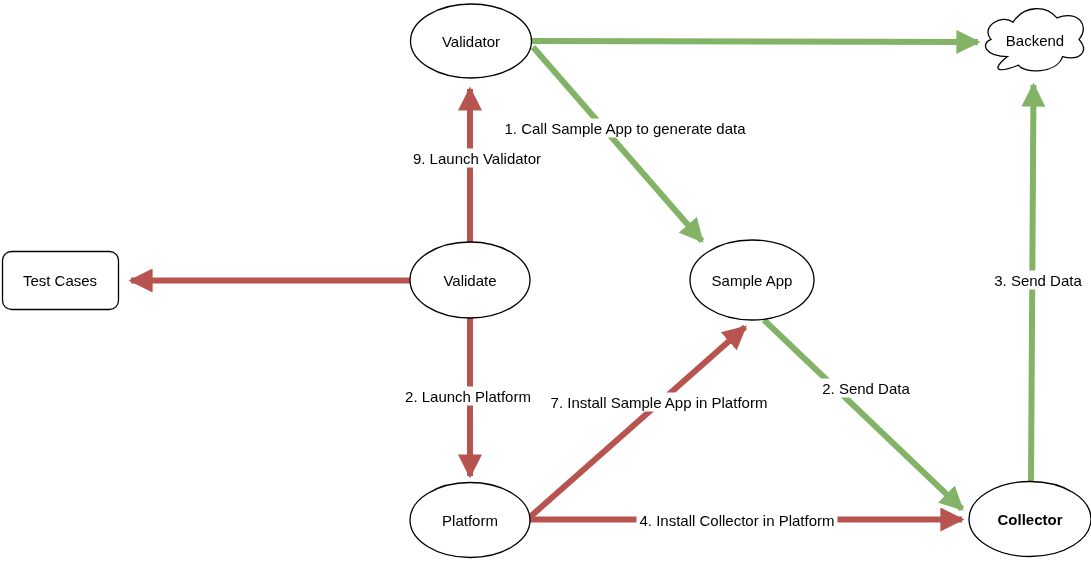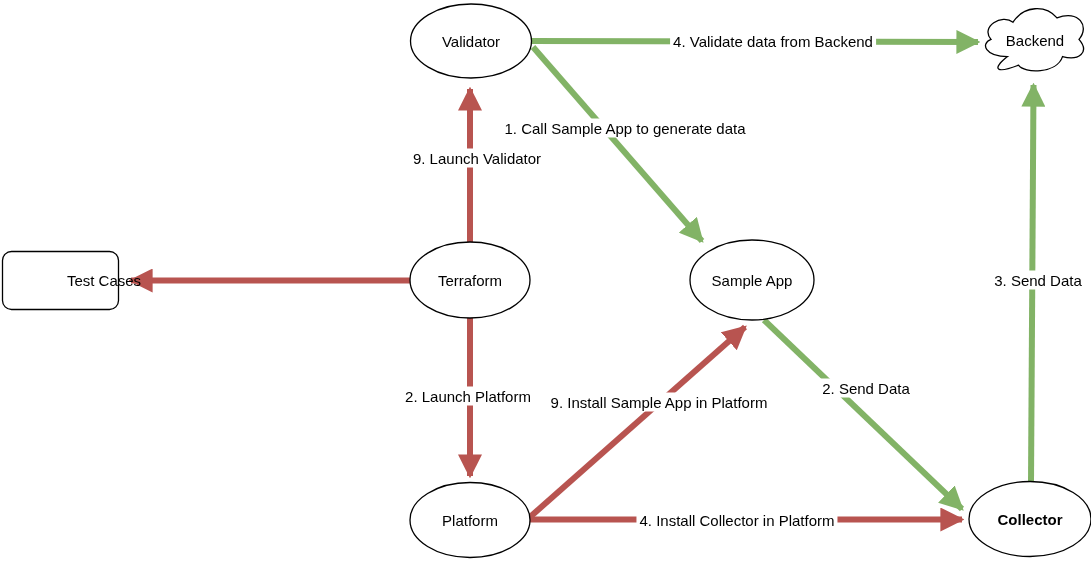--- a/index.html
+++ b/index.html
@@ -83,28 +83,27 @@
     <ellipse cx="752" cy="280" rx="62" ry="40" fill="#ffffff" stroke="#000000" stroke-width="1.3"></ellipse>
 
     <ellipse cx="470" cy="520" rx="60" ry="37.5" fill="#ffffff" stroke="#000000" stroke-width="1.3"></ellipse>
 
     <ellipse cx="1030" cy="519" rx="61" ry="37.5" fill="#ffffff" stroke="#000000" stroke-width="1.3"></ellipse>
   </svg>
 
   <div class="node-label" style="left:471px; top:41px;">Validator</div>
   <div class="node-label" style="left:1035px; top:40px;">Backend</div>
   <div class="node-label" style="left:60px;  top="></div>
-  <div class="node-label" style="left:60px;  top:280px;margin-left:44px;">Test Cases</div>
-  <div class="node-label" style="left:470px; top:280px;">Terraform</div>
+  <div class="node-label" style="left:60px;  top:280px;">Test Cases</div>
+  <div class="node-label" style="left:470px; top:280px;">Validate</div>
   <div class="node-label" style="left:752px; top:280px;">Sample App</div>
   <div class="node-label" style="left:470px; top:520px;">Platform</div>
   <div class="node-label" style="left:1030px;top:519px;font-weight:bold;">Collector</div>
 
   <div class="edge-label" style="left:477px; top:158px;">9. Launch Validator</div>
   <div class="edge-label" style="left:606px; top:128px;margin-left:19px;">1. Call Sample App to generate data</div>
-  <div class="edge-label" style="left:773px; top:41px;">4. Validate data from Backend</div>
   <div class="edge-label" style="left:468px; top:396px;">2. Launch Platform</div>
-  <div class="edge-label" style="left:659px; top:402px;">9. Install Sample App in Platform</div>
+  <div class="edge-label" style="left:659px; top:402px;">7. Install Sample App in Platform</div>
   <div class="edge-label" style="left:866px; top:388px;">2. Send Data</div>
   <div class="edge-label" style="left:737px; top:520px;">4. Install Collector in Platform</div>
   <div class="edge-label" style="left:1038px;top:280px;">3. Send Data</div>
 
 </div>
 
 </body></html>

